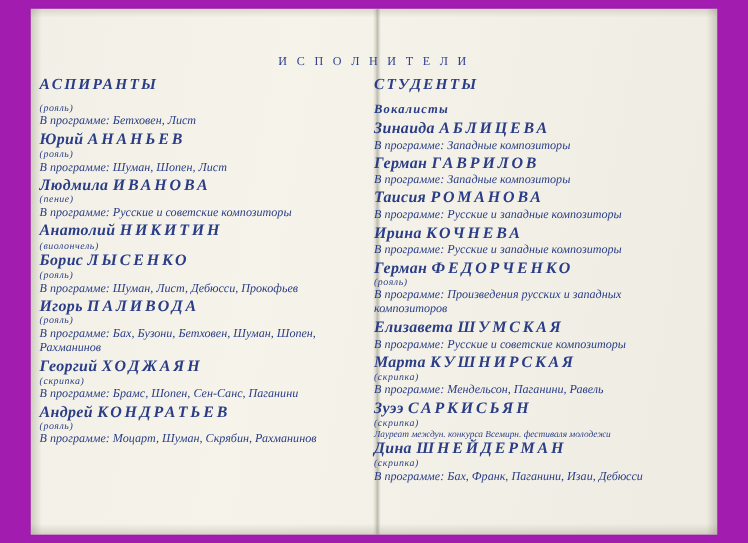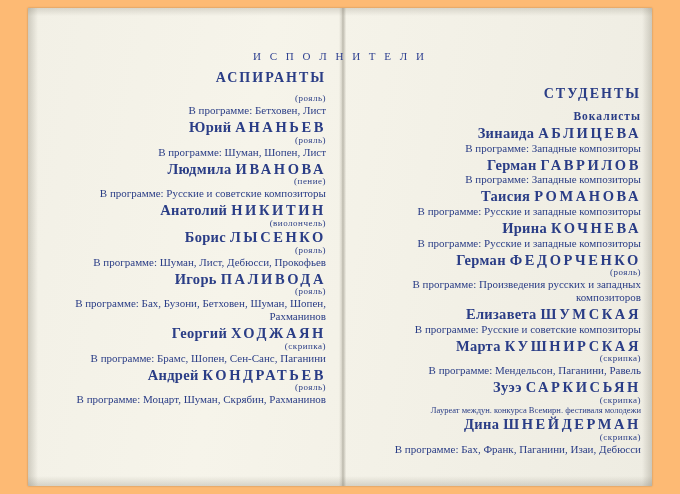--- a/index.html
+++ b/index.html
@@ -10,21 +10,21 @@
     width: 680px;
     height: 494px;
     background: #c9c8c4;
     font-family: "Liberation Serif", serif;
     overflow: hidden;
   }
   #page {
     position: relative;
     width: 680px;
     height: 494px;
-    background: #fdba74;
+    background: #a21caf;
   }
   
   .paper {
     position: absolute;
     left: 28px;
     top: 8px;
     width: 624px;
     height: 478px;
     background: linear-gradient(100deg, #f2f0e6 0%, #f6f4ea 35%, #f3f1e7 60%, #eeece2 100%);
     box-shadow: 0 0 2px rgba(0,0,0,0.25);
@@ -65,24 +65,25 @@
     letter-spacing: 3px;
     color: #2f4191;
     font-family: "Liberation Serif", serif;
   }
 
   .column {
     position: absolute;
     top: 62px;
     width: 290px;
     color: #2a3d86;
-    text-align: right;
+    text-align: left;
+    font-style: italic;
   }
   .col-left  { left: 8px; }
-  .col-right { left: 323px; margin-top: 16px; }
+  .col-right { left: 312px; }
 
   .col-title {
     font-size: 14px;
     font-weight: bold;
     letter-spacing: 2px;
     margin-bottom: 8px;
   }
   .col-subtitle {
     font-size: 11.5px;
     font-weight: bold;

